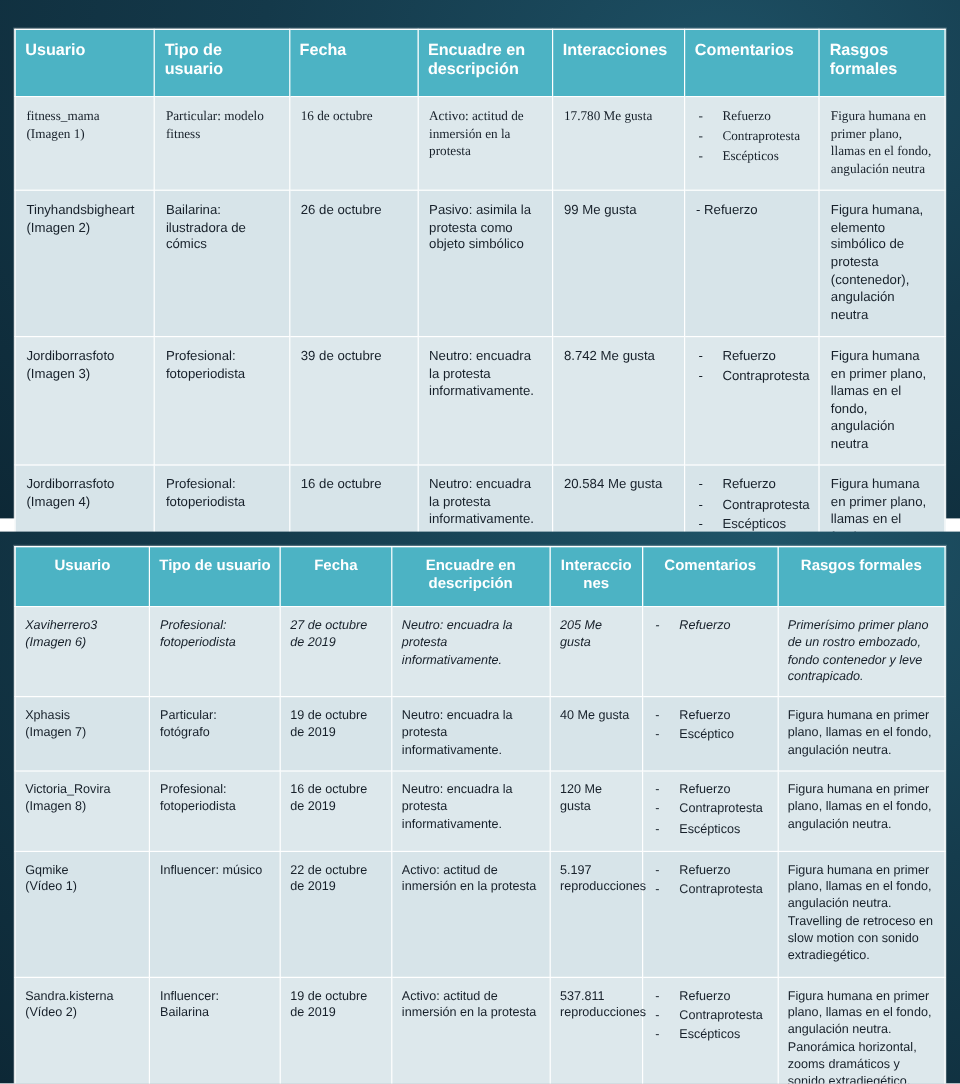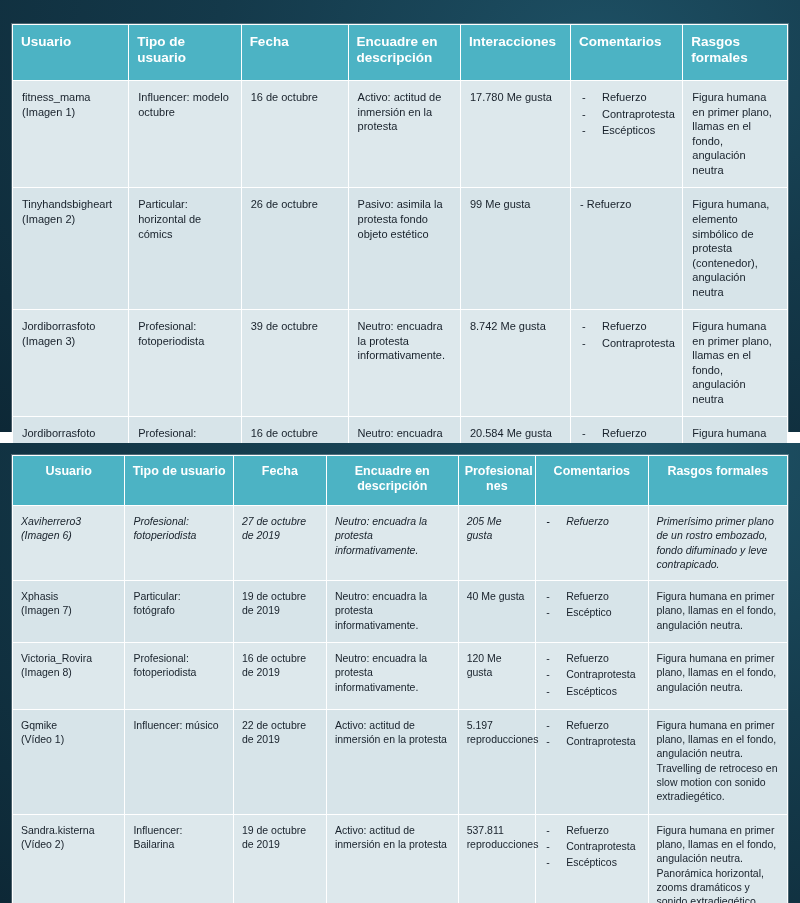--- a/index.html
+++ b/index.html
@@ -116,40 +116,40 @@
             <th>Usuario</th>
             <th>Tipo de usuario</th>
             <th>Fecha</th>
             <th>Encuadre en descripción</th>
             <th>Interacciones</th>
             <th>Comentarios</th>
             <th>Rasgos formales</th>
           </tr>
         </thead>
         <tbody id="tbody-1">
-            <tr style="height: 70px;">
+            <tr style="height: 70px; font-family: Liberation Serif, serif;">
               <td>fitness_mama<br>(Imagen 1)</td>
-              <td>Influencer: modelo octubre</td>
+              <td>Particular: modelo fitness</td>
               <td>16 de octubre</td>
               <td>Activo: actitud de inmersión en la protesta</td>
               <td>17.780 Me gusta</td>
               <td>
                 <ul class="bullets">
                   <li>Refuerzo</li>
                   <li>Contraprotesta</li>
                   <li>Escépticos</li>
                 </ul>
               </td>
               <td>Figura humana en primer plano, llamas en el fondo, angulación neutra</td>
             </tr>
             <tr style="height: 72px;">
               <td>Tinyhandsbigheart<br>(Imagen 2)</td>
-              <td>Particular: horizontal de cómics</td>
+              <td>Bailarina: ilustradora de cómics</td>
               <td>26 de octubre</td>
-              <td>Pasivo: asimila la protesta fondo objeto estético</td>
+              <td>Pasivo: asimila la protesta como objeto simbólico</td>
               <td>99 Me gusta</td>
               <td><span class="plain-bullet">- Refuerzo</span></td>
               <td>Figura humana, elemento simbólico de protesta (contenedor), angulación neutra</td>
             </tr>
             <tr style="height: 75px;">
               <td>Jordiborrasfoto<br>(Imagen 3)</td>
               <td>Profesional: fotoperiodista</td>
               <td>39 de octubre</td>
               <td>Neutro: encuadra la protesta informativamente.</td>
               <td>8.742 Me gusta</td>
@@ -207,38 +207,38 @@
           <col class="c4">
             <col class="c5">
             <col class="c6">
         </colgroup>
         <thead>
           <tr>
             <th>Usuario</th>
             <th>Tipo de usuario</th>
             <th>Fecha</th>
             <th>Encuadre en descripción</th>
-            <th>Profesional nes</th>
+            <th>Interaccio nes</th>
             <th>Comentarios</th>
             <th>Rasgos formales</th>
           </tr>
         </thead>
         <tbody id="tbody-2">
             <tr style="height: 70px; font-style: italic;">
               <td>Xaviherrero3<br>(Imagen 6)</td>
               <td>Profesional: fotoperiodista</td>
               <td>27 de octubre de 2019</td>
               <td>Neutro: encuadra la protesta informativamente.</td>
               <td>205 Me gusta</td>
               <td>
                 <ul class="bullets">
                   <li>Refuerzo</li>
                 </ul>
               </td>
-              <td>Primerísimo primer plano de un rostro embozado, fondo difuminado y leve contrapicado.</td>
+              <td>Primerísimo primer plano de un rostro embozado, fondo contenedor y leve contrapicado.</td>
             </tr>
             <tr style="height: 62px;">
               <td>Xphasis<br>(Imagen 7)</td>
               <td>Particular: fotógrafo</td>
               <td>19 de octubre de 2019</td>
               <td>Neutro: encuadra la protesta informativamente.</td>
               <td>40 Me gusta</td>
               <td>
                 <ul class="bullets">
                   <li>Refuerzo</li>

